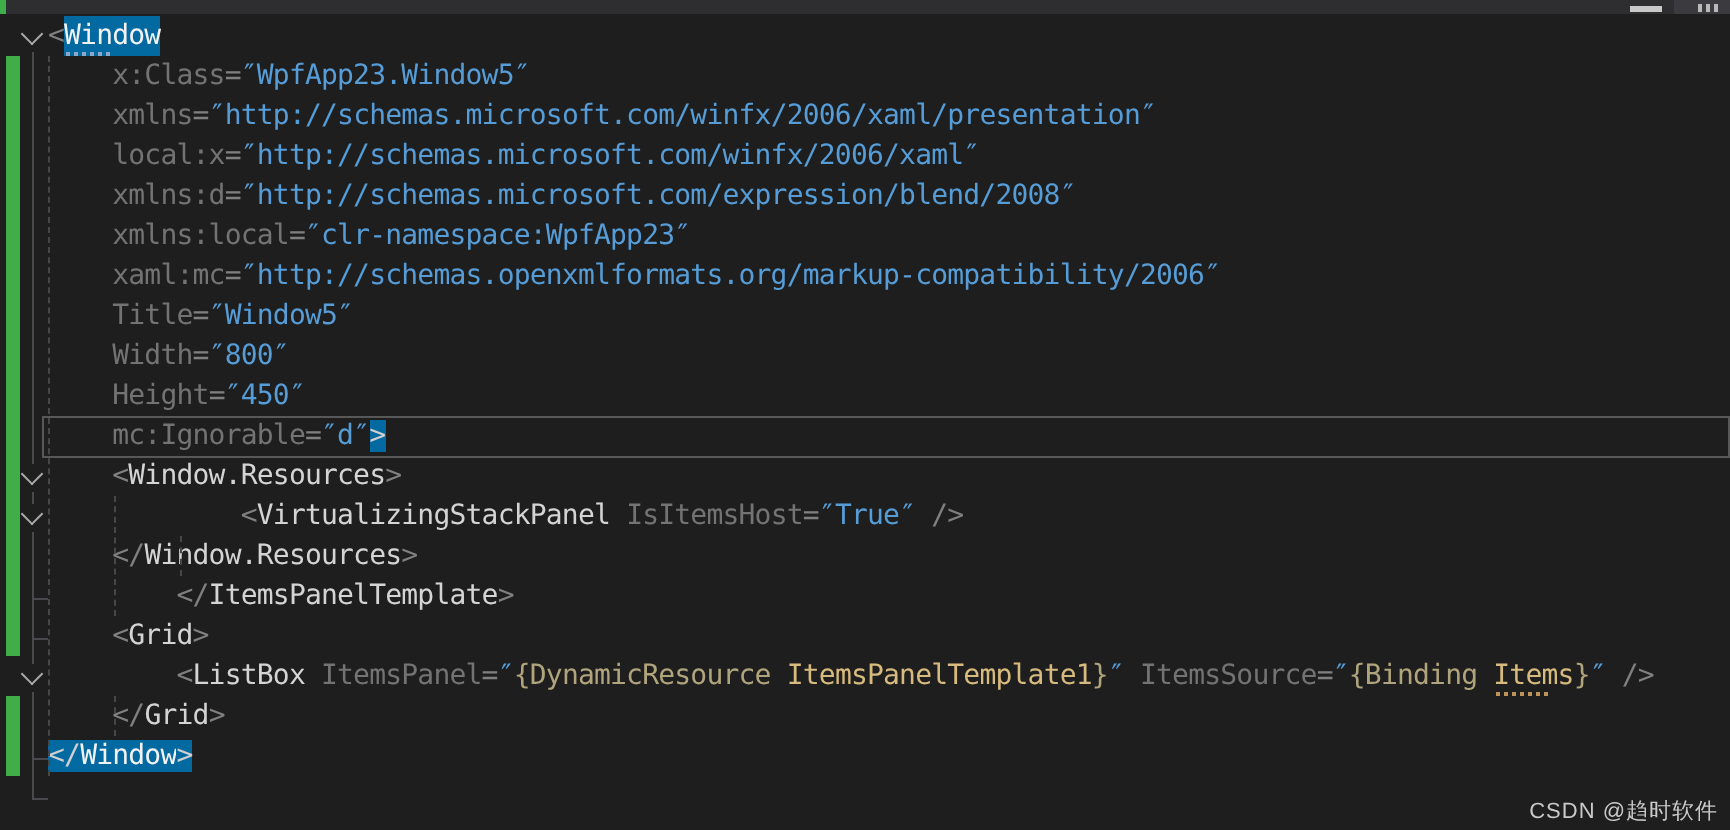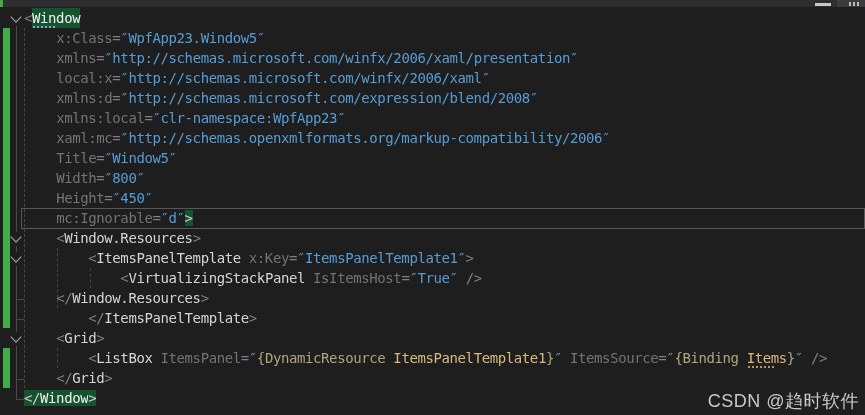--- a/index.html
+++ b/index.html
@@ -19,37 +19,37 @@
   #code-area{position:absolute;left:0;top:8px;width:865px;}
   .row{position:relative;height:20px;white-space:pre;}
   .ln-code{display:block;padding-left:24px;font-size:14px;line-height:20px;letter-spacing:-0.4px;}
   .tok{white-space:pre;}
   .d  {color:#808080;}                 
   .e  {color:#d4d4d4;}                 
   .a  {color:#737373;}                 
   .s  {color:#569cd6;}                 
   .xc {color:#b0a47c;}                 
   .xp {color:#d7ba7d;}                 
-  .m  {background:#14532d;}            
+  .m  {background:#0369a1;}            
   .m.e{color:#f2f2f2;}
   .m.d{color:#d0d0d0;}
   .dots,.dotsg{position:relative;display:inline-block;}
   .dots::after{content:"";position:absolute;left:1px;bottom:0;width:22px;border-bottom:2px dotted #8fa8c8;}
   .dotsg::after{content:"";position:absolute;left:1px;bottom:0;width:26px;border-bottom:2px dotted #bd9458;}
   
   .chg{position:absolute;left:3px;width:7px;background:#3fae49;}
   #outline-vline{position:absolute;left:16px;width:1px;background:#4a4a4e;}
   .fold-chev{position:absolute;left:10px;width:13px;height:14px;background:#1e1e1e;z-index:3;}
   .fold-chev i{position:absolute;left:2px;top:1px;width:7px;height:7px;
     border-right:1.6px solid #a9a9a9;border-bottom:1.6px solid #a9a9a9;transform:rotate(45deg);}
   .end-tick{position:absolute;left:16px;width:7px;height:5px;border-left:1px solid #4a4a4e;border-bottom:1px solid #4a4a4e;z-index:2;background:transparent;}
   .guide{position:absolute;width:1px;border-left:1px dashed #474748;z-index:0;}
   #current-line{position:absolute;left:21px;right:0;height:19px;border:1px solid #585858;z-index:1;}
   
-  #watermark{position:absolute;right:6px;bottom:2px;color:#c9c9c9;font-size:18px;
+  #watermark{position:absolute;right:6px;bottom:2px;color:#c9c9c9;font-size:11px;
     font-family:"Liberation Sans","DejaVu Sans",sans-serif;letter-spacing:0.5px;}
 </style>
 </head>
 <body>
 
 <div id="screen">
 
   <div id="topbar">
     <span class="corner-green"></span>
     <span class="right-block"></span>
@@ -63,21 +63,20 @@
       <div class="row"><span class="ln-code"><span class="tok d">    </span><span class="tok a">xmlns</span><span class="tok d">=</span><span class="tok s">″http://schemas.microsoft.com/winfx/2006/xaml/presentation″</span></span></div>
       <div class="row"><span class="ln-code"><span class="tok d">    </span><span class="tok a">local:x</span><span class="tok d">=</span><span class="tok s">″http://schemas.microsoft.com/winfx/2006/xaml″</span></span></div>
       <div class="row"><span class="ln-code"><span class="tok d">    </span><span class="tok a">xmlns:d</span><span class="tok d">=</span><span class="tok s">″http://schemas.microsoft.com/expression/blend/2008″</span></span></div>
       <div class="row"><span class="ln-code"><span class="tok d">    </span><span class="tok a">xmlns:local</span><span class="tok d">=</span><span class="tok s">″clr-namespace:WpfApp23″</span></span></div>
       <div class="row"><span class="ln-code"><span class="tok d">    </span><span class="tok a">xaml:mc</span><span class="tok d">=</span><span class="tok s">″http://schemas.openxmlformats.org/markup-compatibility/2006″</span></span></div>
       <div class="row"><span class="ln-code"><span class="tok d">    </span><span class="tok a">Title</span><span class="tok d">=</span><span class="tok s">″Window5″</span></span></div>
       <div class="row"><span class="ln-code"><span class="tok d">    </span><span class="tok a">Width</span><span class="tok d">=</span><span class="tok s">″800″</span></span></div>
       <div class="row"><span class="ln-code"><span class="tok d">    </span><span class="tok a">Height</span><span class="tok d">=</span><span class="tok s">″450″</span></span></div>
       <div class="row"><span class="ln-code"><span class="tok d">    </span><span class="tok a">mc:Ignorable</span><span class="tok d">=</span><span class="tok s">″d″</span><span class="tok d m">&gt;</span></span></div>
       <div class="row"><span class="ln-code"><span class="tok d">    </span><span class="tok d">&lt;</span><span class="tok e">Window.Resources</span><span class="tok d">&gt;</span></span></div>
-      <div class="row"><span class="ln-code"><span class="tok d">        </span><span class="tok d">&lt;</span><span class="tok e">ItemsPanelTemplate </span><span class="tok a">x:Key</span><span class="tok d">=</span><span class="tok s">″ItemsPanelTemplate1″</span><span class="tok d">&gt;</span></span></div>
       <div class="row"><span class="ln-code"><span class="tok d">            </span><span class="tok d">&lt;</span><span class="tok e">VirtualizingStackPanel </span><span class="tok a">IsItemsHost</span><span class="tok d">=</span><span class="tok s">″True″ </span><span class="tok d">/&gt;</span></span></div>
       <div class="row"><span class="ln-code"><span class="tok d">    </span><span class="tok d">&lt;/</span><span class="tok e">Window.Resources</span><span class="tok d">&gt;</span></span></div>
       <div class="row"><span class="ln-code"><span class="tok d">        </span><span class="tok d">&lt;/</span><span class="tok e">ItemsPanelTemplate</span><span class="tok d">&gt;</span></span></div>
       <div class="row"><span class="ln-code"><span class="tok d">    </span><span class="tok d">&lt;</span><span class="tok e">Grid</span><span class="tok d">&gt;</span></span></div>
       <div class="row"><span class="ln-code"><span class="tok d">        </span><span class="tok d">&lt;</span><span class="tok e">ListBox </span><span class="tok a">ItemsPanel</span><span class="tok d">=</span><span class="tok s">″</span><span class="tok xc">{DynamicResource </span><span class="tok xp">ItemsPanelTemplate1</span><span class="tok xc">}</span><span class="tok s">″ </span><span class="tok a">ItemsSource</span><span class="tok d">=</span><span class="tok s">″</span><span class="tok xc">{Binding </span><span class="tok xp dotsg">Items</span><span class="tok xc">}</span><span class="tok s">″ </span><span class="tok d">/&gt;</span></span></div>
       <div class="row"><span class="ln-code"><span class="tok d">    </span><span class="tok d">&lt;/</span><span class="tok e">Grid</span><span class="tok d">&gt;</span></span></div>
       <div class="row"><span class="ln-code"><span class="tok d m">&lt;/</span><span class="tok e m">Window</span><span class="tok d m">&gt;</span></span></div>
     </div>
 
   <div id="overlays">

